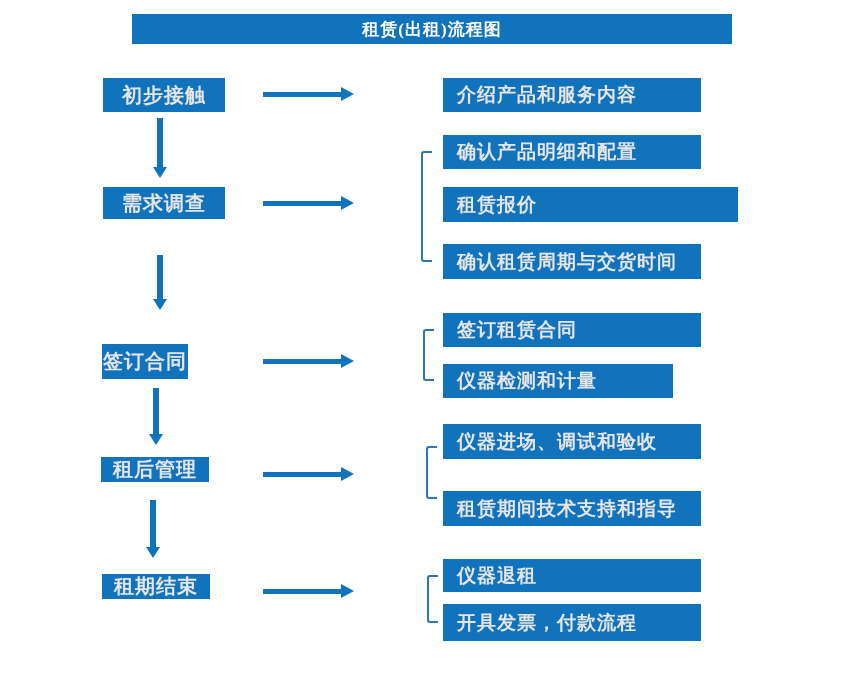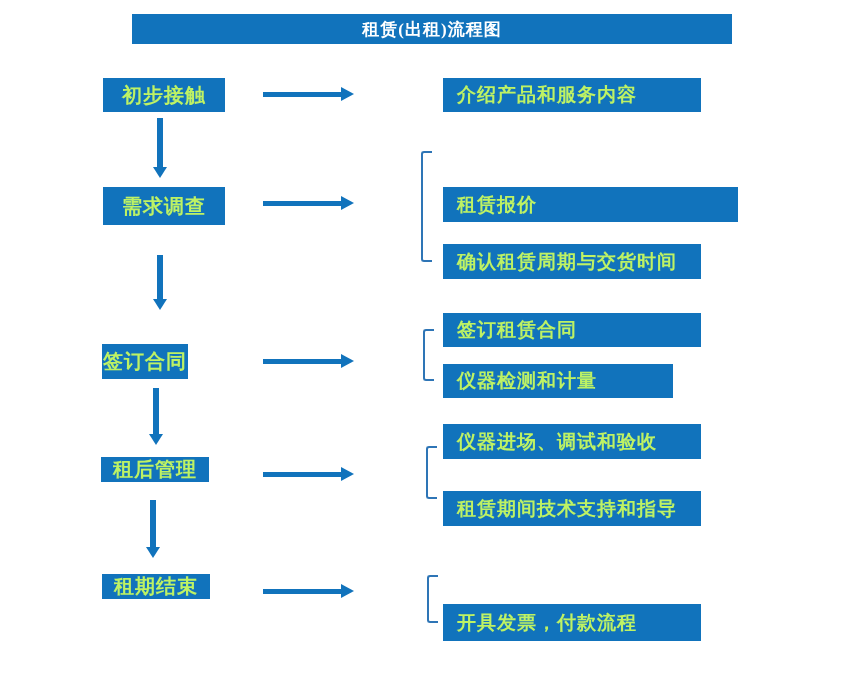--- a/index.html
+++ b/index.html
@@ -6,21 +6,21 @@
   .canvas{
     position:relative;width:844px;height:688px;background:#ffffff;overflow:hidden;
     font-family:"Liberation Serif","DejaVu Serif",serif;
   }
   .title-bar{
     position:absolute;left:100px;top:14px;width:600px;height:30px;
     background:#1173BC;display:flex;align-items:center;justify-content:center;margin-left:32px;
   }
   .title-bar span{color:#ffffff;font-weight:bold;font-size:17px;letter-spacing:1px;}
   .box{
-    position:absolute;background:#1173BC;color:#bef264;font-weight:bold;
+    position:absolute;background:#1173BC;color:#e5e5e5;font-weight:bold;
     display:flex;align-items:center;box-sizing:border-box;
   }
   .step{justify-content:center;font-size:20px;letter-spacing:1px;}
   .detail{justify-content:flex-start;padding-left:14px;font-size:19px;letter-spacing:1px;font-family:Liberation Mono, monospace;}
   
   .harrow{position:absolute;height:5px;background:#1173BC;}
   .harrow::after{
     content:"";position:absolute;right:-13px;top:-5px;width:0;height:0;
     border-top:7px solid transparent;border-bottom:7px solid transparent;
     border-left:13px solid #1173BC;
@@ -42,36 +42,38 @@
 </head>
 <body>
 
 <div class="canvas">
 
   <div class="title-bar">
     <span>租赁(出租)流程图</span>
   </div>
 
   <div class="box step" style="left:103px;top:78px;width:122px;height:34px">初步接触</div>
-  <div class="box step" style="left:103px;top:187px;width:122px;height:38px">需求调查</div>
+  <div class="box step" style="left:103px;top:187px;width:122px;height:32px">需求调查</div>
   <div class="box step" style="left:102px;top:344px;width:86px;height:35px">签订合同</div>
   <div class="box step" style="left:101px;top:457px;width:108px;height:25px">租后管理</div>
   <div class="box step" style="left:102px;top:574px;width:108px;height:25px">租期结束</div>
 
   <div class="box detail" style="left:443px;top:78px;width:258px;height:34px">介绍产品和服务内容</div>
 
+  <div class="box detail" style="left:443px;top:135px;width:258px;height:34px">确认产品明细和配置</div>
   <div class="box detail" style="left:443px;top:187px;width:295px;height:35px">租赁报价</div>
   <div class="box detail" style="left:443px;top:313px;width:258px;height:34px">签订租赁合同</div>
 
   <div class="box detail" style="left:443px;top:244px;width:258px;height:35px">确认租赁周期与交货时间</div>
   <div class="box detail" style="left:443px;top:364px;width:230px;height:34px">仪器检测和计量</div>
 
   <div class="box detail" style="left:443px;top:424px;width:258px;height:35px">仪器进场、调试和验收</div>
   <div class="box detail" style="left:443px;top:491px;width:258px;height:35px">租赁期间技术支持和指导</div>
 
+  <div class="box detail" style="left:443px;top:559px;width:258px;height:33px">仪器退租</div>
   <div class="box detail" style="left:443px;top:604px;width:258px;height:37px">开具发票，付款流程</div>
 
   <div class="harrow" style="left:263px;top:92px;width:78px"></div>
   <div class="harrow" style="left:263px;top:201px;width:78px"></div>
   <div class="harrow" style="left:263px;top:359px;width:78px"></div>
   <div class="harrow" style="left:263px;top:472px;width:78px"></div>
   <div class="harrow" style="left:263px;top:589px;width:78px"></div>
 
   <div class="varrow" style="left:157px;top:118px;height:50px"></div>
   <div class="varrow" style="left:157px;top:255px;height:45px"></div>

